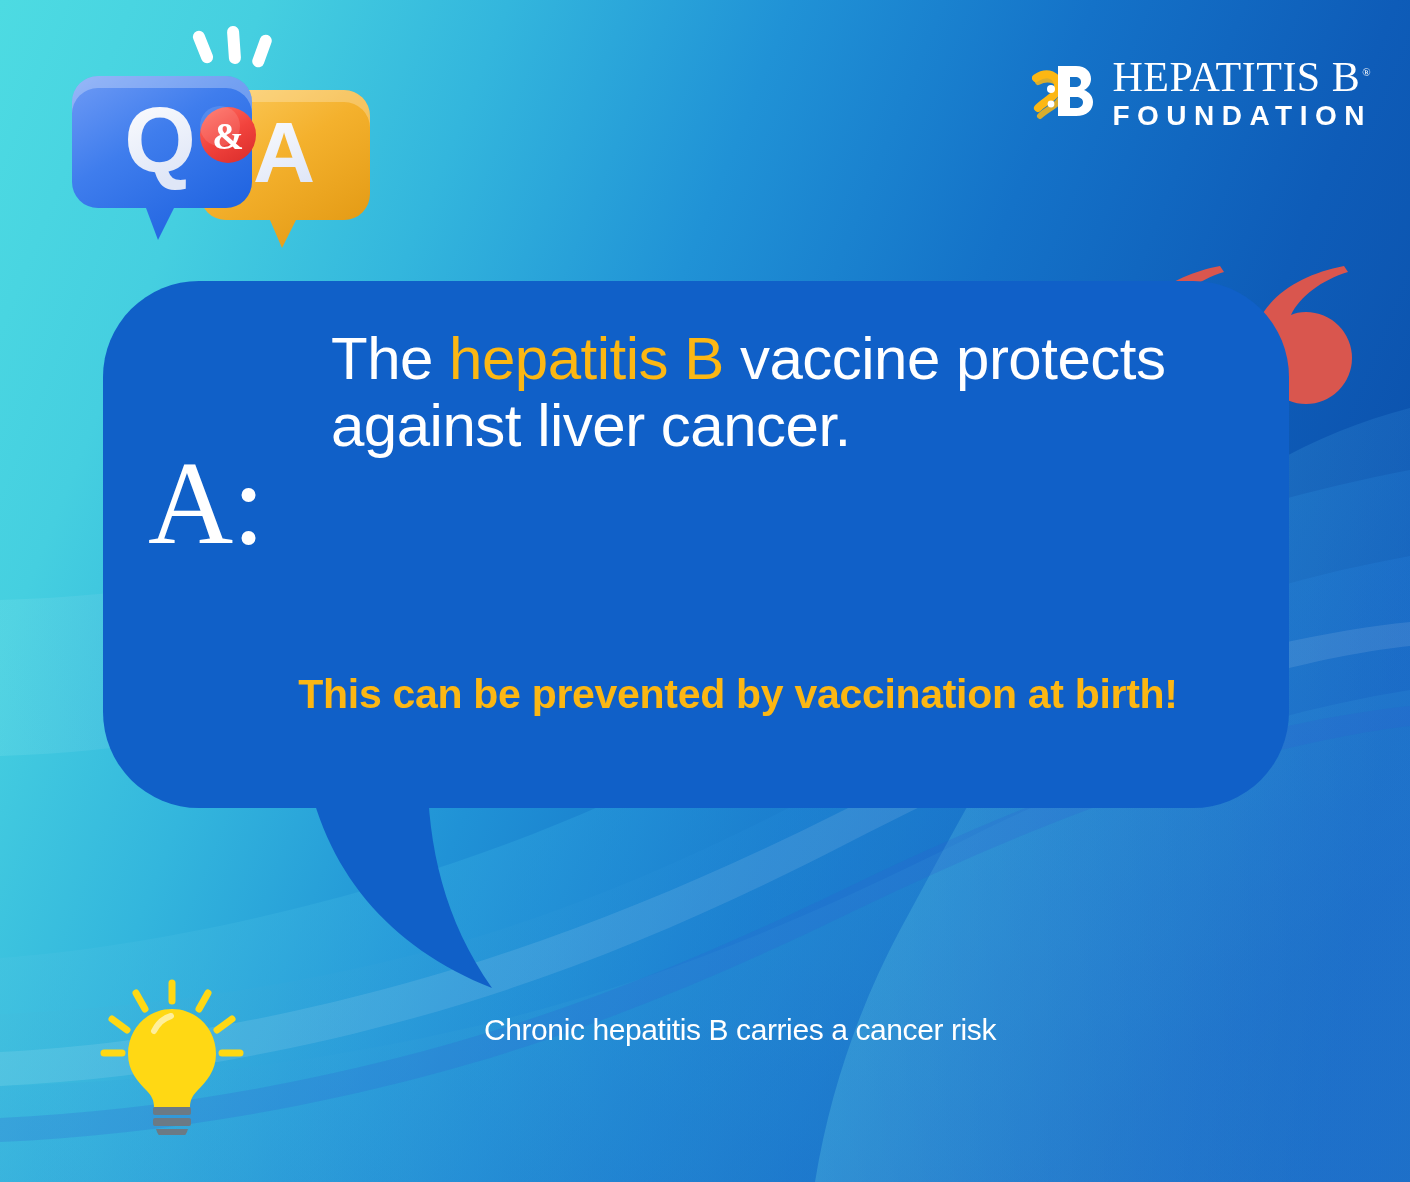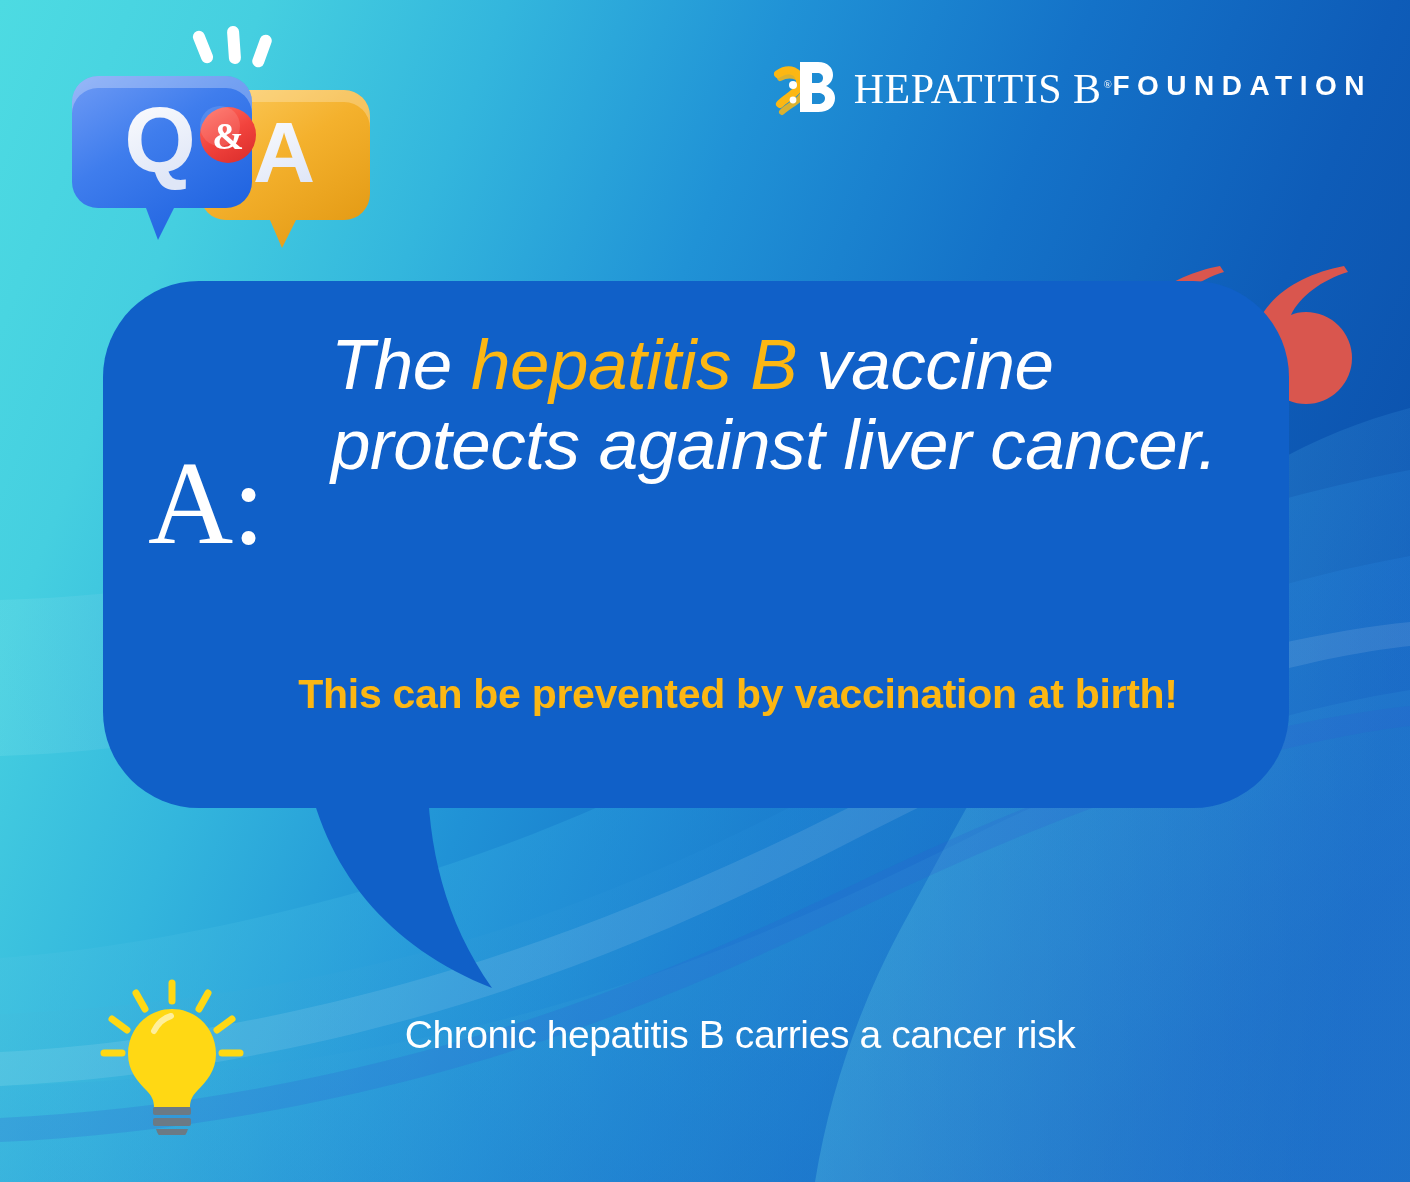--- a/index.html
+++ b/index.html
@@ -50,21 +50,21 @@
     position: absolute;
     right: 38px;
     top: 56px;
     display: flex;
     align-items: center;
     gap: 14px;
   }
   .logo-mark { width: 66px; height: 66px; flex: none; display:block; }
   .logo-words {
     display: flex;
-    flex-direction: row;
+    flex-direction: column;
     align-items: flex-start;
     line-height: 1;
   }
   .logo-line1 {
     font-family: "Liberation Serif", serif;
     color: #ffffff;
     font-size: 42px;
     letter-spacing: 0.5px;
     font-weight: 400;
     white-space: nowrap;
@@ -130,26 +130,25 @@
     line-height: 1;
     letter-spacing: -1px;
   }
 
   .headline {
     position: absolute;
     left: 228px;
     top: 44px;
     width: 950px;
     font-family: "Liberation Sans", sans-serif;
-    font-size: 71px;
+    font-size: 60px;
     font-weight: 400;
     line-height: 1.12;
     color: #ffffff;
     letter-spacing: -0.5px;
-    font-style: italic;
   }
   .headline .hl-accent { color: #fcb713; }
 
   .subline {
     position: absolute;
     left: 0;
     top: 390px;
     width: 1270px;
     text-align: center;
     font-family: "Liberation Sans", sans-serif;
@@ -168,21 +167,21 @@
     height: 160px;
   }
 
   .tip-text {
     position: absolute;
     left: 170px;
     top: 1012px;
     width: 1140px;
     text-align: center;
     font-family: "Liberation Sans", sans-serif;
-    font-size: 39px;
+    font-size: 30px;
     font-weight: 400;
     line-height: 1.2;
     color: #ffffff;
     letter-spacing: -0.4px;
   }
   .tip-text .tl { display: block; }
 </style>
 </head>
 <body>
 

